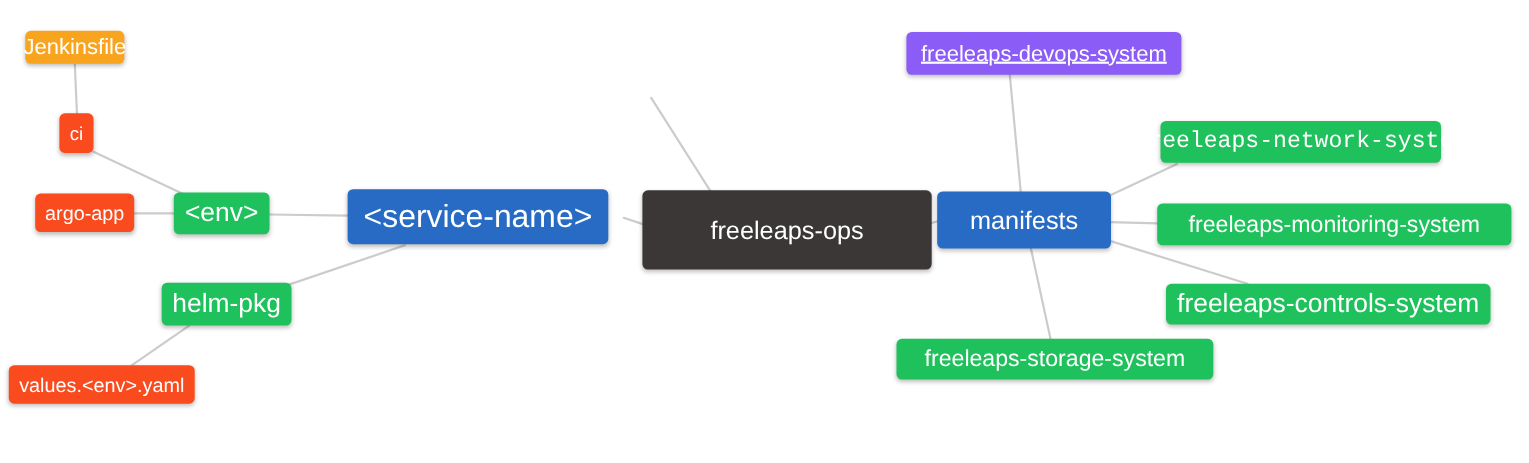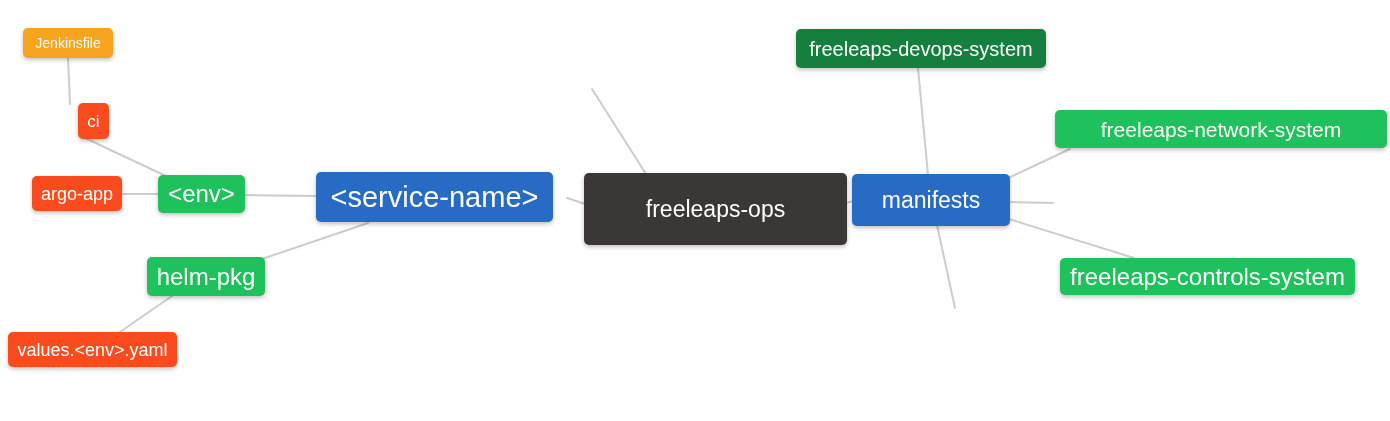--- a/index.html
+++ b/index.html
@@ -50,25 +50,27 @@
       <line x1="592" y1="89" x2="646" y2="174" stroke="#CCCCCC" stroke-width="2" stroke-linecap="round"></line>
       <line x1="567" y1="198" x2="585" y2="204" stroke="#CCCCCC" stroke-width="2" stroke-linecap="round"></line>
       <line x1="846" y1="203" x2="853" y2="201" stroke="#CCCCCC" stroke-width="2" stroke-linecap="round"></line>
       <line x1="928" y1="175" x2="918" y2="68" stroke="#CCCCCC" stroke-width="2" stroke-linecap="round"></line>
       <line x1="1004" y1="180" x2="1070" y2="149" stroke="#CCCCCC" stroke-width="2" stroke-linecap="round"></line>
       <line x1="1009" y1="202" x2="1053" y2="203" stroke="#CCCCCC" stroke-width="2" stroke-linecap="round"></line>
       <line x1="1009" y1="219" x2="1134" y2="258" stroke="#CCCCCC" stroke-width="2" stroke-linecap="round"></line>
       <line x1="937" y1="225" x2="955" y2="308" stroke="#CCCCCC" stroke-width="2" stroke-linecap="round"></line>
     </svg>
 
-<div class="node" style="left: 23px; top: 28px; width: 90px; height: 30px; font-size: 14px; background: rgb(249, 164, 31); color: rgb(255, 255, 255);">Jenkinsfile</div>
-    <div class="node" style="left: 54px; top: 103px; width: 31px; height: 36px; font-size: 17px; background: rgb(249, 75, 30); color: rgb(255, 255, 255); margin-left: 24px;">ci</div>
+<div class="node" style="left: 23px; top: 28px; width: 90px; height: 30px; font-size: 20px; background: rgb(249, 164, 31); color: rgb(255, 255, 255);">Jenkinsfile</div>
+    <div class="node" style="left: 54px; top: 103px; width: 31px; height: 36px; font-size: 17px; background: rgb(249, 75, 30); color: rgb(255, 255, 255);">ci</div>
     <div class="node" style="left: 158px; top: 175px; width: 87px; height: 38px; font-size: 24px; background: rgb(30, 193, 91); color: rgb(255, 255, 255);">&lt;env&gt;</div>
     <div class="node" style="left: 32px; top: 176px; width: 90px; height: 35px; font-size: 18px; background: rgb(249, 75, 30); color: rgb(255, 255, 255);">argo-app</div>
     <div class="node" style="left: 147px; top: 257px; width: 118px; height: 39px; font-size: 24px; background: rgb(30, 193, 91); color: rgb(255, 255, 255);">helm-pkg</div>
     <div class="node" style="left: 8px; top: 332px; width: 169px; height: 35px; font-size: 18px; background: rgb(249, 75, 30); color: rgb(255, 255, 255); text-align: right;">values.&lt;env&gt;.yaml</div>
     <div class="node" style="left: 316px; top: 172px; width: 237px; height: 50px; font-size: 29px; background: rgb(39, 107, 196); color: rgb(255, 255, 255);">&lt;service-name&gt;</div>
     <div class="node" style="left: 584px; top: 173px; width: 263px; height: 72px; font-size: 23px; background: rgb(59, 55, 55); color: rgb(255, 255, 255);">freeleaps-ops</div>
     <div class="node" style="left: 852px; top: 174px; width: 158px; height: 52px; font-size: 23px; background: rgb(39, 107, 196); color: rgb(255, 255, 255);">manifests</div>
-    <div class="node" style="left: 796px; top: 29px; width: 250px; height: 39px; font-size: 20px; background: #15803d; color: rgb(255, 255, 255);">freeleaps-devops-system</div>
-    <div class="node" style="left: 1055px; top: 110px; width: 332px; height: 38px; font-size: 21px; background: rgb(30, 193, 91); color: rgb(255, 255, 255);">freeleaps-network-system</div>
+    <div class="node" style="left: 824px; top: 29px; width: 250px; height: 39px; font-size: 20px; background: #8b5cf6; color: rgb(255, 255, 255); text-decoration: underline;">freeleaps-devops-system</div>
+    <div class="node" style="left: 1055px; top: 110px; width: 255px; height: 38px; font-size: 21px; background: rgb(30, 193, 91); color: rgb(255, 255, 255); font-family: Liberation Mono, monospace;">freeleaps-network-system</div>
+    <div class="node" style="left: 1052px; top: 185px; width: 322px; height: 38px; font-size: 21px; background: rgb(30, 193, 91); color: rgb(255, 255, 255);">freeleaps-monitoring-system</div>
     <div class="node" style="left: 1060px; top: 258px; width: 295px; height: 37px; font-size: 24px; background: rgb(30, 193, 91); color: rgb(255, 255, 255);">freeleaps-controls-system</div>
+    <div class="node" style="left: 815px; top: 308px; width: 288px; height: 37px; font-size: 21px; background: rgb(30, 193, 91); color: rgb(255, 255, 255);">freeleaps-storage-system</div>
   </div>
 
 </body></html>

